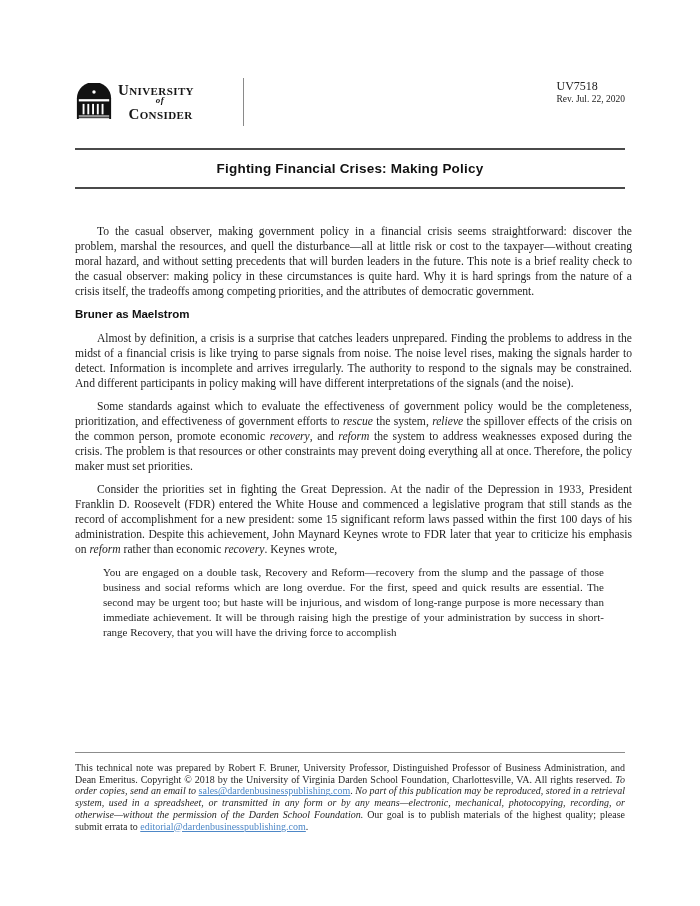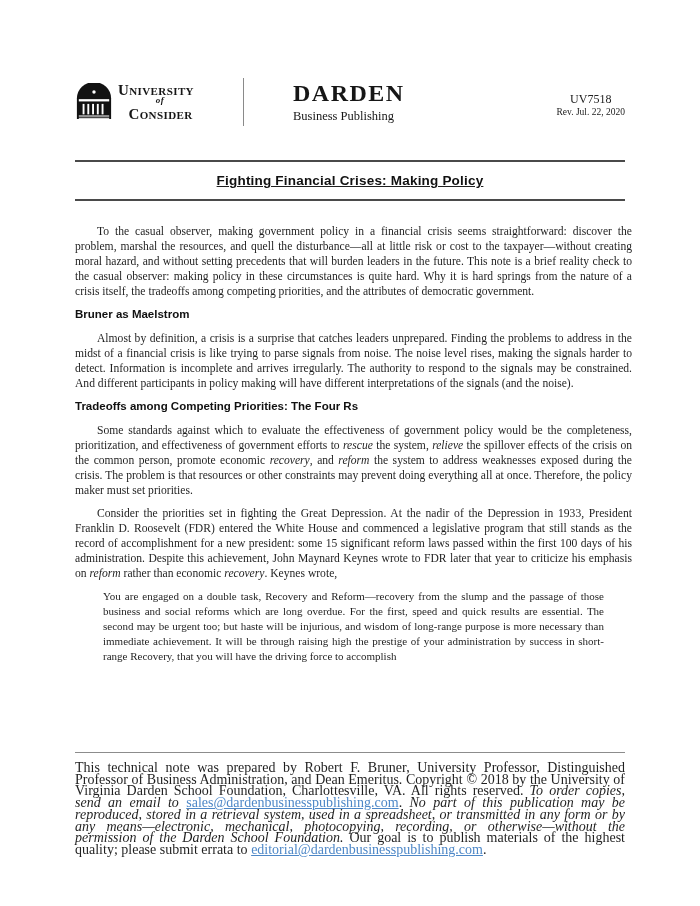--- a/index.html
+++ b/index.html
@@ -25,26 +25,26 @@
     font-variant-caps:small-caps; font-weight:600;
     margin-left:5px; letter-spacing:0.4px; color:#161616;
   }
   .uw-line1 { font-size:15px; }
   .uw-line2 { font-size:15px; margin-left:9px; margin-top:0px; display:flex; align-items:center;flex-direction:column; }
   .uw-of { font-size:9px; font-style:italic; font-variant-caps:normal; margin-right:1px; transform:translateY(-2px); }
   .brand-divider { width:1px; height:48px; background:#8a8a8a; margin:0 13px; align-self:center; }
   .darden-block { line-height:1.05; color:#161616; }
   .darden-name { font-size:24px; letter-spacing:1.5px; font-weight:600; }
   .darden-sub { font-size:12.5px; margin-top:3px; }
-  .doc-id { text-align:center; line-height:1.25; margin-top:14px; color:#222; }
+  .doc-id { text-align:left; line-height:1.25; margin-top:1px; color:#222; }
   .doc-number { font-size:12px; }
   .doc-revision { font-size:9.5px;font-family:Liberation Serif, serif; }
 
   
-  .title-block { position:absolute; top:160px; left:75px; right:75px;text-decoration:underline; }
+  .title-block { position:absolute; top:148px; left:75px; right:75px; }
   .title-rule { border:none; border-top:2px solid #4a4a4a; margin:0; }
   .doc-title {
     font-family:"Liberation Sans","DejaVu Sans",sans-serif;
     font-size:13.5px; font-weight:bold; text-align:center;
     margin:11px 0; color:#111; letter-spacing:0.2px;
   }
 
   
   main { position:absolute; top:224px; left:75px; right:68px; }
   .body-para {
@@ -59,21 +59,21 @@
   .quote {
     font-size:11px; line-height:15px; text-align:justify;
     margin:2px 28px 0 28px;
   }
   em { font-style:italic; }
 
   
   footer { position:absolute; top:752px; left:75px; right:75px; }
   .footer-rule { border:none; border-top:1.5px solid #8c8c8c; margin:0 0 9px 0; }
   .footer-text {
-    font-size:14px; line-height:11.7px; text-align:justify;
+    font-size:10px; line-height:11.7px; text-align:justify;
     margin:0; color:#1f1f1f;
   }
   a.email-link { color:#4d87c7; text-decoration:underline; cursor:pointer; }
 </style>
 </head>
 <body>
 
 <div class="page">
 
   <header class="masthead">
@@ -95,44 +95,39 @@
         </span>
         <span class="uva-wordmark">
           <span class="uw-line1">University</span>
           <span class="uw-line2">
               <span class="uw-of">of</span>
               <span>Consider</span>
             </span>
         </span>
       </div>
       <div class="brand-divider"></div>
-      <div class="darden-block">
-        <div class="darden-name">DARDEN</div>
-        <div class="darden-sub">Business Publishing</div>
-      </div>
     </div>
     <div class="doc-id">
       <div class="doc-number">UV7518</div>
       <div class="doc-revision">Rev. Jul. 22, 2020</div>
     </div>
   </header>
 
   <div class="title-block">
     <hr class="title-rule">
     <h1 class="doc-title">Fighting Financial Crises: Making Policy</h1>
     <hr class="title-rule">
   </div>
 
   <main>
     <p class="body-para"><span>To the casual observer, making government policy in a financial crisis seems straightforward: discover the problem, marshal the resources, and quell the disturbance—all at little risk or cost to the taxpayer—without creating moral hazard, and without setting precedents that will burden leaders in the future. This note is a brief reality check to the casual observer: making policy in these circumstances is quite hard. Why it is hard springs from the nature of a crisis itself, the tradeoffs among competing priorities, and the attributes of democratic government.</span></p>
 
     <h2 class="section-heading">Bruner as Maelstrom</h2>
     <p class="body-para"><span>Almost by definition, a crisis is a surprise that catches leaders unprepared. Finding the problems to address in the midst of a financial crisis is like trying to parse signals from noise. The noise level rises, making the signals harder to detect. Information is incomplete and arrives irregularly. The authority to respond to the signals may be constrained. And different participants in policy making will have different interpretations of the signals (and the noise).</span></p>
 
-    <h2 class="section-heading">Tradeoffs among Competing Priorities: The Four Rs</h2>
     <p class="body-para"><span>Some standards against which to evaluate the effectiveness of government policy would be the completeness, prioritization, and effectiveness of government efforts to </span><em>rescue</em><span> the system, </span><em>relieve</em><span> the spillover effects of the crisis on the common person, promote economic </span><em>recovery</em><span>, and </span><em>reform</em><span> the system to address weaknesses exposed during the crisis. The problem is that resources or other constraints may prevent doing everything all at once. Therefore, the policy maker must set priorities.</span></p>
     <p class="body-para"><span>Consider the priorities set in fighting the Great Depression. At the nadir of the Depression in 1933, President Franklin D. Roosevelt (FDR) entered the White House and commenced a legislative program that still stands as the record of accomplishment for a new president: some 15 significant reform laws passed within the first 100 days of his administration. Despite this achievement, John Maynard Keynes wrote to FDR later that year to criticize his emphasis on </span><em>reform</em><span> rather than economic </span><em>recovery</em><span>. Keynes wrote,</span></p>
 
     <blockquote class="quote"><span>You are engaged on a double task, Recovery and Reform—recovery from the slump and the passage of those business and social reforms which are long overdue. For the first, speed and quick results are essential. The second may be urgent too; but haste will be injurious, and wisdom of long-range purpose is more necessary than immediate achievement. It will be through raising high the prestige of your administration by success in short-range Recovery, that you will have the driving force to accomplish</span></blockquote>
   </main>
 
   <footer>
     <hr class="footer-rule">
     <p class="footer-text"><span>This technical note was prepared by Robert F. Bruner, University Professor, Distinguished Professor of Business Administration, and Dean Emeritus. Copyright © 2018 by the University of Virginia Darden School Foundation, Charlottesville, VA. All rights reserved. </span><em>To order copies, send an email to </em><a href="#" class="email-link">sales@dardenbusinesspublishing.com</a><span>. </span><em>No part of this publication may be reproduced, stored in a retrieval system, used in a spreadsheet, or transmitted in any form or by any means—electronic, mechanical, photocopying, recording, or otherwise—without the permission of the Darden School Foundation.</em><span> Our goal is to publish materials of the highest quality; please submit errata to </span><a href="#" class="email-link">editorial@dardenbusinesspublishing.com</a><span>.</span></p>
   </footer>

